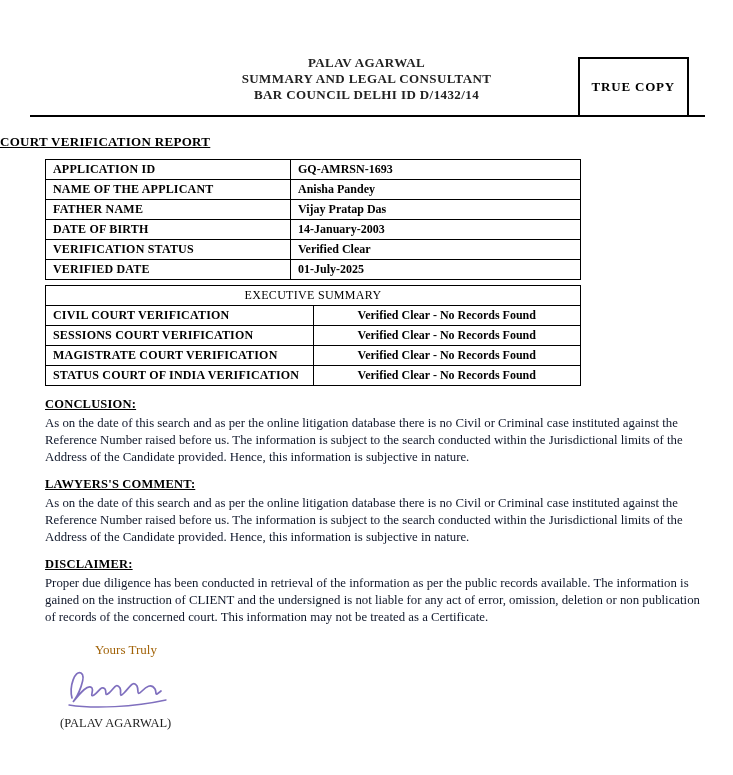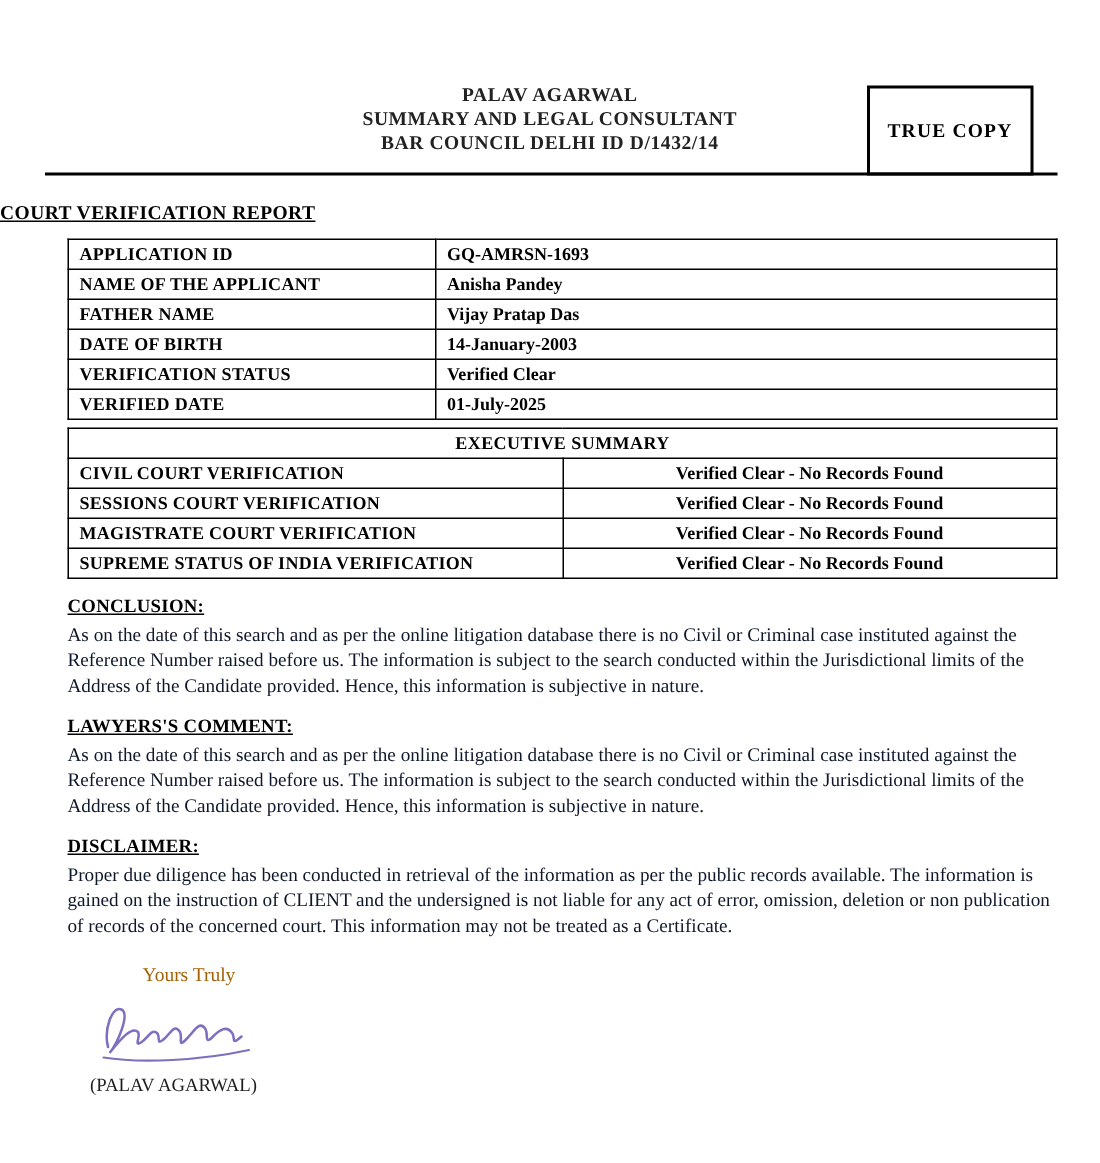--- a/index.html
+++ b/index.html
@@ -42,36 +42,36 @@
     font-weight: bold;
     font-size: 13px;
     text-decoration: underline;
     letter-spacing: 0.3px;
     margin: 17px 0 9px 0;
     font-family: Liberation Serif, serif;
   }
   table.info, table.summary {
     border-collapse: collapse;
     margin-left: 45px;
-    width: 660px;
+    width: 536px;
     table-layout: fixed;
   }
   table.summary { margin-top: 5px; }
   td {
     border: 1px solid #000;
     font-size: 12px;
     padding: 2px 7px;
     line-height: 15px;
   }
   td.label { font-weight: bold; width: 245px; letter-spacing: 0.2px; }
   td.value { font-weight: bold; }
   tr.row-tall td { height: 44px; vertical-align: top; padding-top: 3px; }
   tr.summary-header td {
     text-align: center;
-    font-weight: bold;
+    font-weight: normal;
     letter-spacing: 0.3px;
   }
   td.value-center { font-weight: bold; text-align: center; }
   .section { margin: 11px 0 0 45px; width: 662px; }
   .section-heading {
     font-weight: bold;
     font-size: 12.5px;
     text-decoration: underline;
     letter-spacing: 0.2px;
     margin-bottom: 3px;
@@ -143,21 +143,21 @@
       </tr>
       <tr>
         <td class="label">SESSIONS COURT VERIFICATION</td>
         <td class="value-center">Verified Clear - No Records Found</td>
       </tr>
       <tr>
         <td class="label">MAGISTRATE COURT VERIFICATION</td>
         <td class="value-center">Verified Clear - No Records Found</td>
       </tr>
       <tr>
-        <td class="label">SUPREME STATUS OF INDIA VERIFICATION</td>
+        <td class="label">STATUS COURT OF INDIA VERIFICATION</td>
         <td class="value-center">Verified Clear - No Records Found</td>
       </tr>
     </tbody>
   </table>
 
   <div class="section">
     <div class="section-heading">CONCLUSION:</div>
     <div class="section-body">As on the date of this search and as per the online litigation database there is no Civil or Criminal case instituted against the Reference Number raised before us. The information is subject to the search conducted within the Jurisdictional limits of the Address of the Candidate provided. Hence, this information is subjective in nature.</div>
   </div>
 

